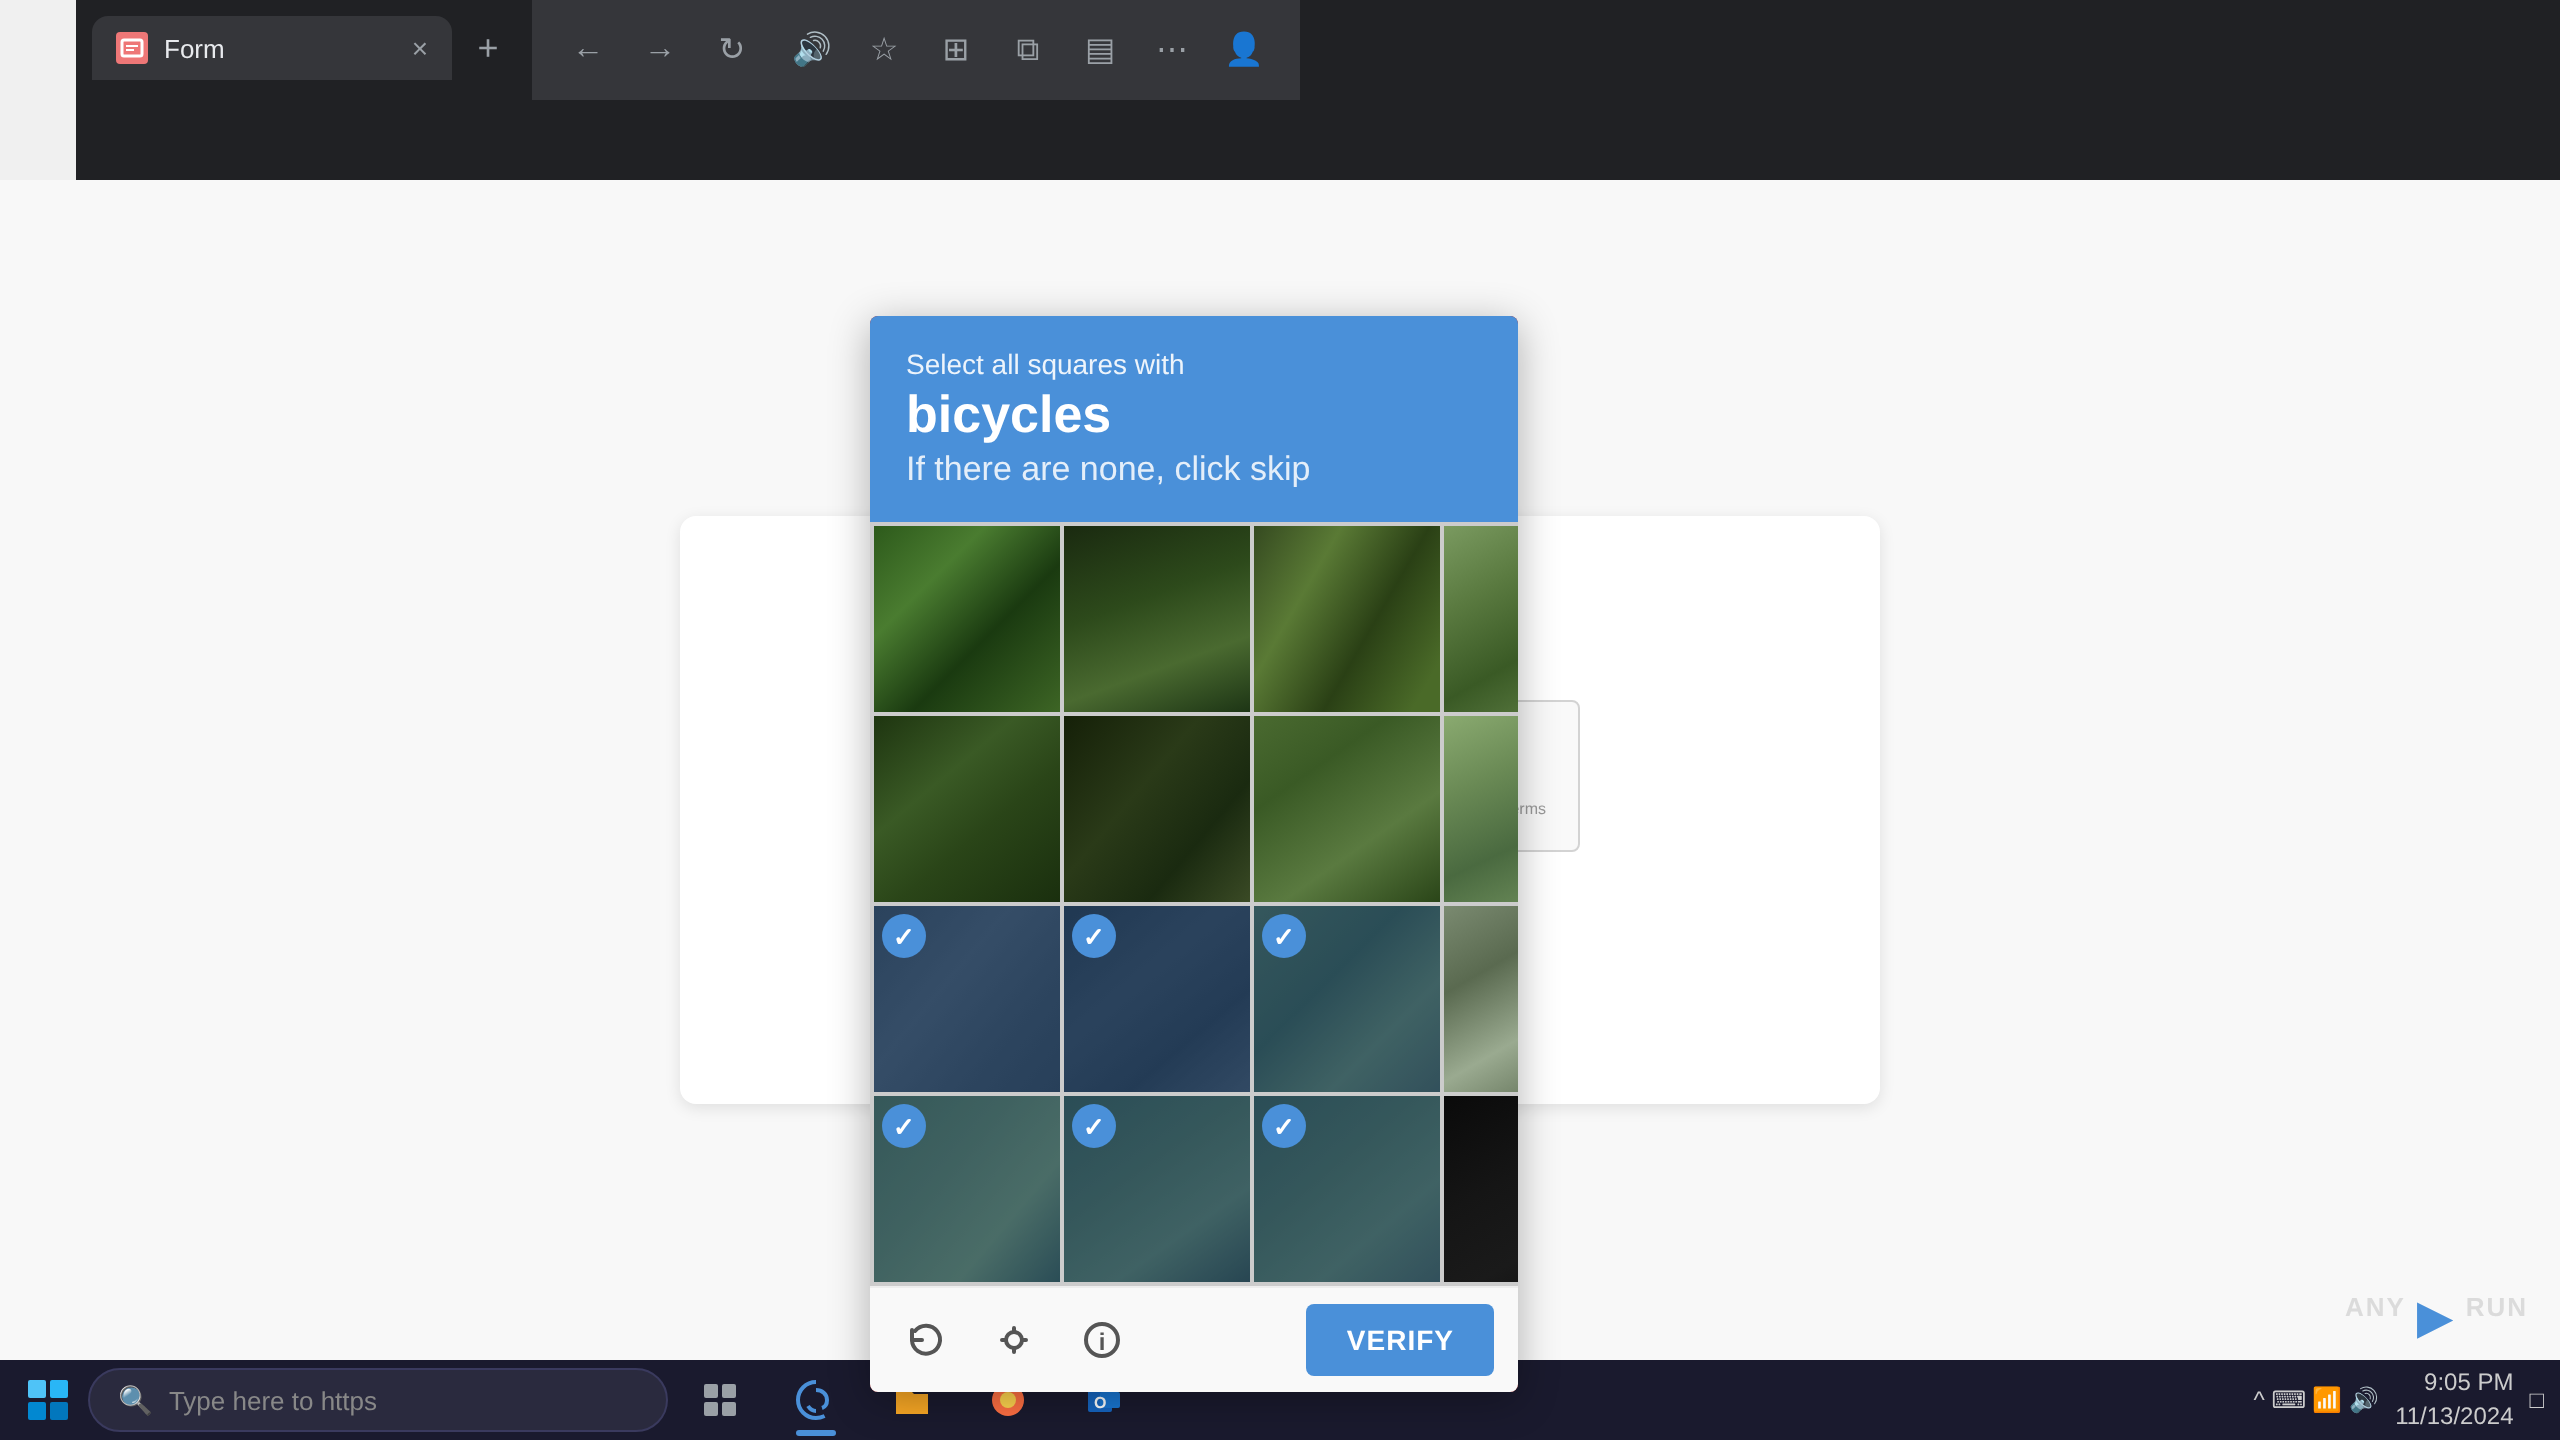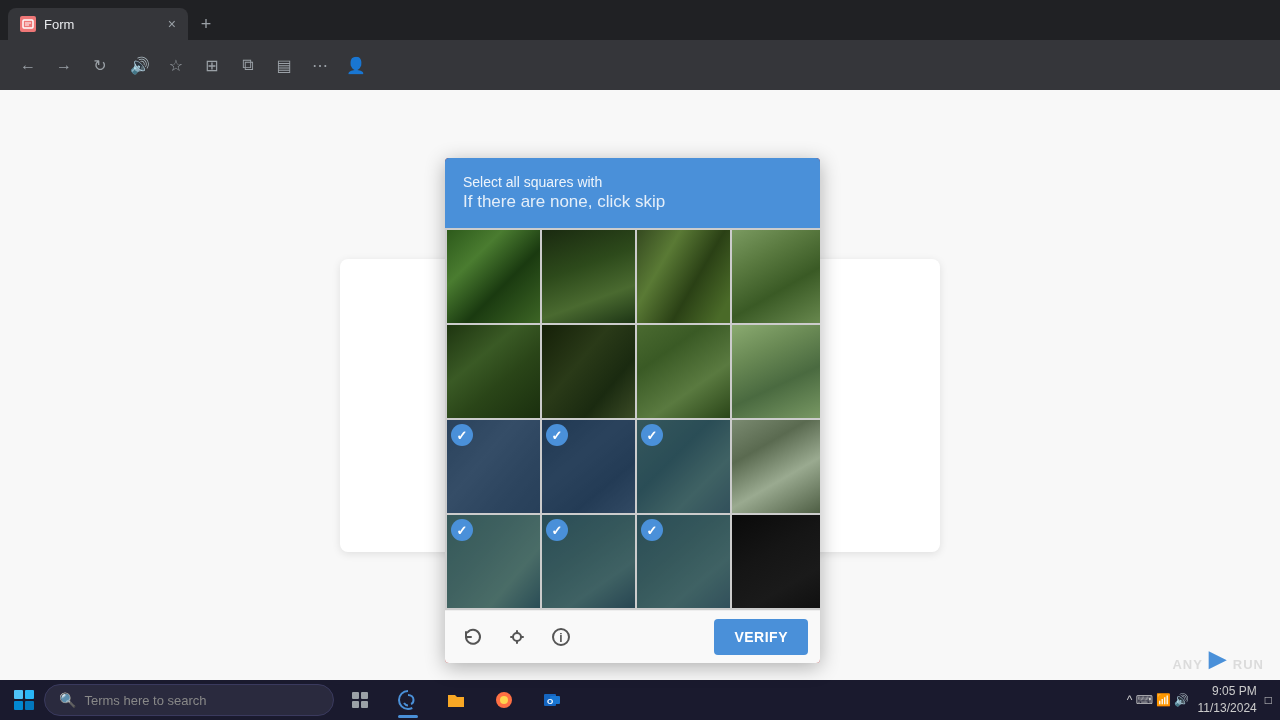--- a/index.html
+++ b/index.html
@@ -9,21 +9,22 @@
       overflow: hidden;
       font-family: 'Segoe UI', Arial, sans-serif;
       background: #f0f0f0;
     }
 
     
     .browser-chrome {
       background: #202124;
       height: 90px;
       display: flex;
-      flex-direction: column;
+      flex-direction: row;
+      margin-left: 38px;
     }
     .tab-bar {
       display: flex;
       align-items: center;
       padding: 8px 8px 0;
       height: 40px;
       gap: 4px;
     }
     .tab-item {
       background: #35363a;
@@ -191,22 +192,22 @@
       display: flex;
       align-items: center;
       justify-content: center;
       gap: 4px;
     }
 
     
     .captcha-overlay {
       position: absolute;
       top: 68px;
-      left: 445px;
-      width: 375px;
+      left: 435px;
+      width: 324px;
       background: #b91c1c;
       border-radius: 4px;
       box-shadow: 0 4px 20px rgba(0,0,0,0.3);
       overflow: hidden;
       z-index: 10;
     }
     .captcha-header {
       background: #4a90d9;
       padding: 16px 18px;
       color: white;
@@ -396,21 +397,21 @@
     
     .anyrun-watermark {
       position: absolute;
       bottom: 48px;
       right: 16px;
       color: rgba(200,200,200,0.6);
       font-size: 13px;
       font-weight: 600;
       letter-spacing: 1px;
       display: flex;
-      align-items: flex-end;
+      align-items: flex-start;
       gap: 6px;
       margin-top: 48px;
     }
 
     
     .win-logo {
       display: grid;
       grid-template-columns: 1fr 1fr;
       gap: 2px;
       width: 20px;
@@ -482,20 +483,21 @@
           </svg>
         <span>Create your own fr</span>
       </div>
     </div>
   </div>
 
   <div class="captcha-overlay">
 
     <div class="captcha-header">
       <div class="captcha-header-sub">Select all squares with</div>
+      <span class="captcha-header-main">bicycles</span>
       <div class="captcha-header-hint">If there are none, click skip</div>
     </div>
 
     <div class="captcha-grid">
 
       <div class="captcha-cell">
         <div class="captcha-cell-inner img-r1c1"></div>
       </div>
       <div class="captcha-cell">
         <div class="captcha-cell-inner img-r1c2"></div>
@@ -605,21 +607,21 @@
     <div class="win-logo">
       <div class="win-logo-piece" style="background:#4fc3f7;"></div>
       <div class="win-logo-piece" style="background:#29b6f6;"></div>
       <div class="win-logo-piece" style="background:#0288d1;"></div>
       <div class="win-logo-piece" style="background:#0277bd;"></div>
     </div>
   </div>
 
   <div class="taskbar-search">
     <span class="taskbar-search-icon">🔍</span>
-    <span class="taskbar-search-text">Terms here to search</span>
+    <span class="taskbar-search-text">Type here to https</span>
   </div>
 
   <div class="taskbar-app">
     <svg width="18" height="18" viewBox="0 0 18 18" fill="none">
       <rect x="1" y="1" width="7" height="7" rx="1" fill="#9aa0a6"></rect>
       <rect x="10" y="1" width="7" height="7" rx="1" fill="#9aa0a6"></rect>
       <rect x="1" y="10" width="7" height="7" rx="1" fill="#9aa0a6"></rect>
       <rect x="10" y="10" width="7" height="7" rx="1" fill="#9aa0a6"></rect>
     </svg>
   </div>

